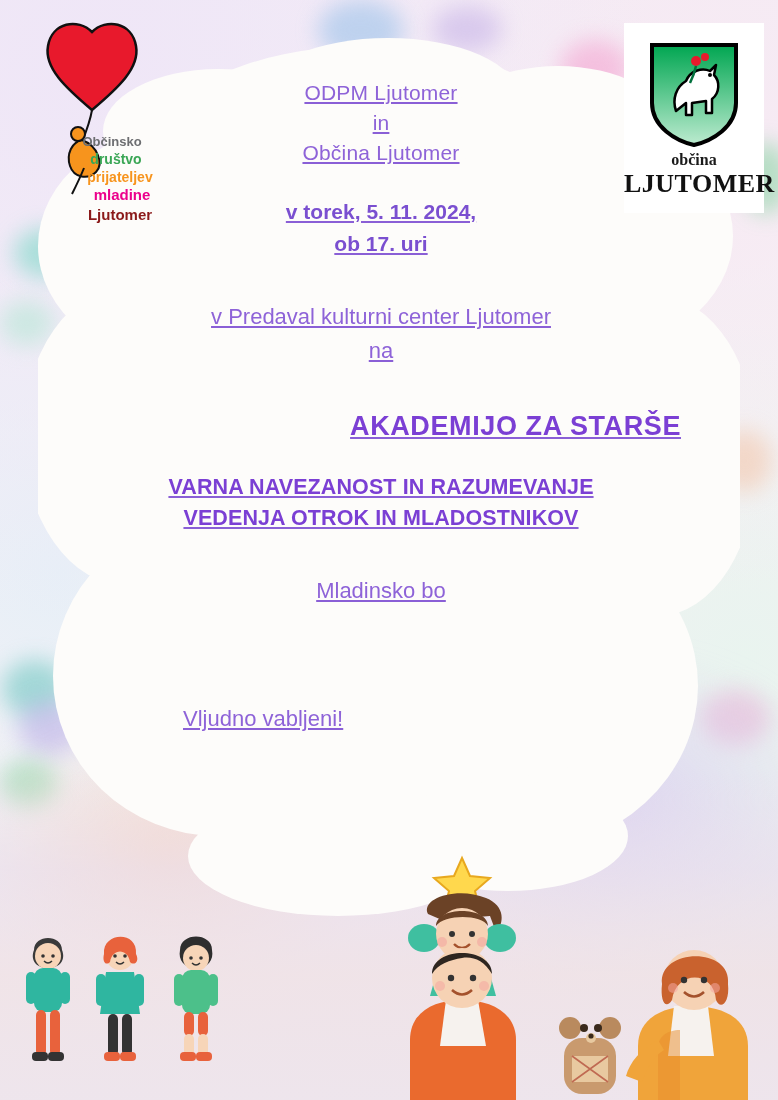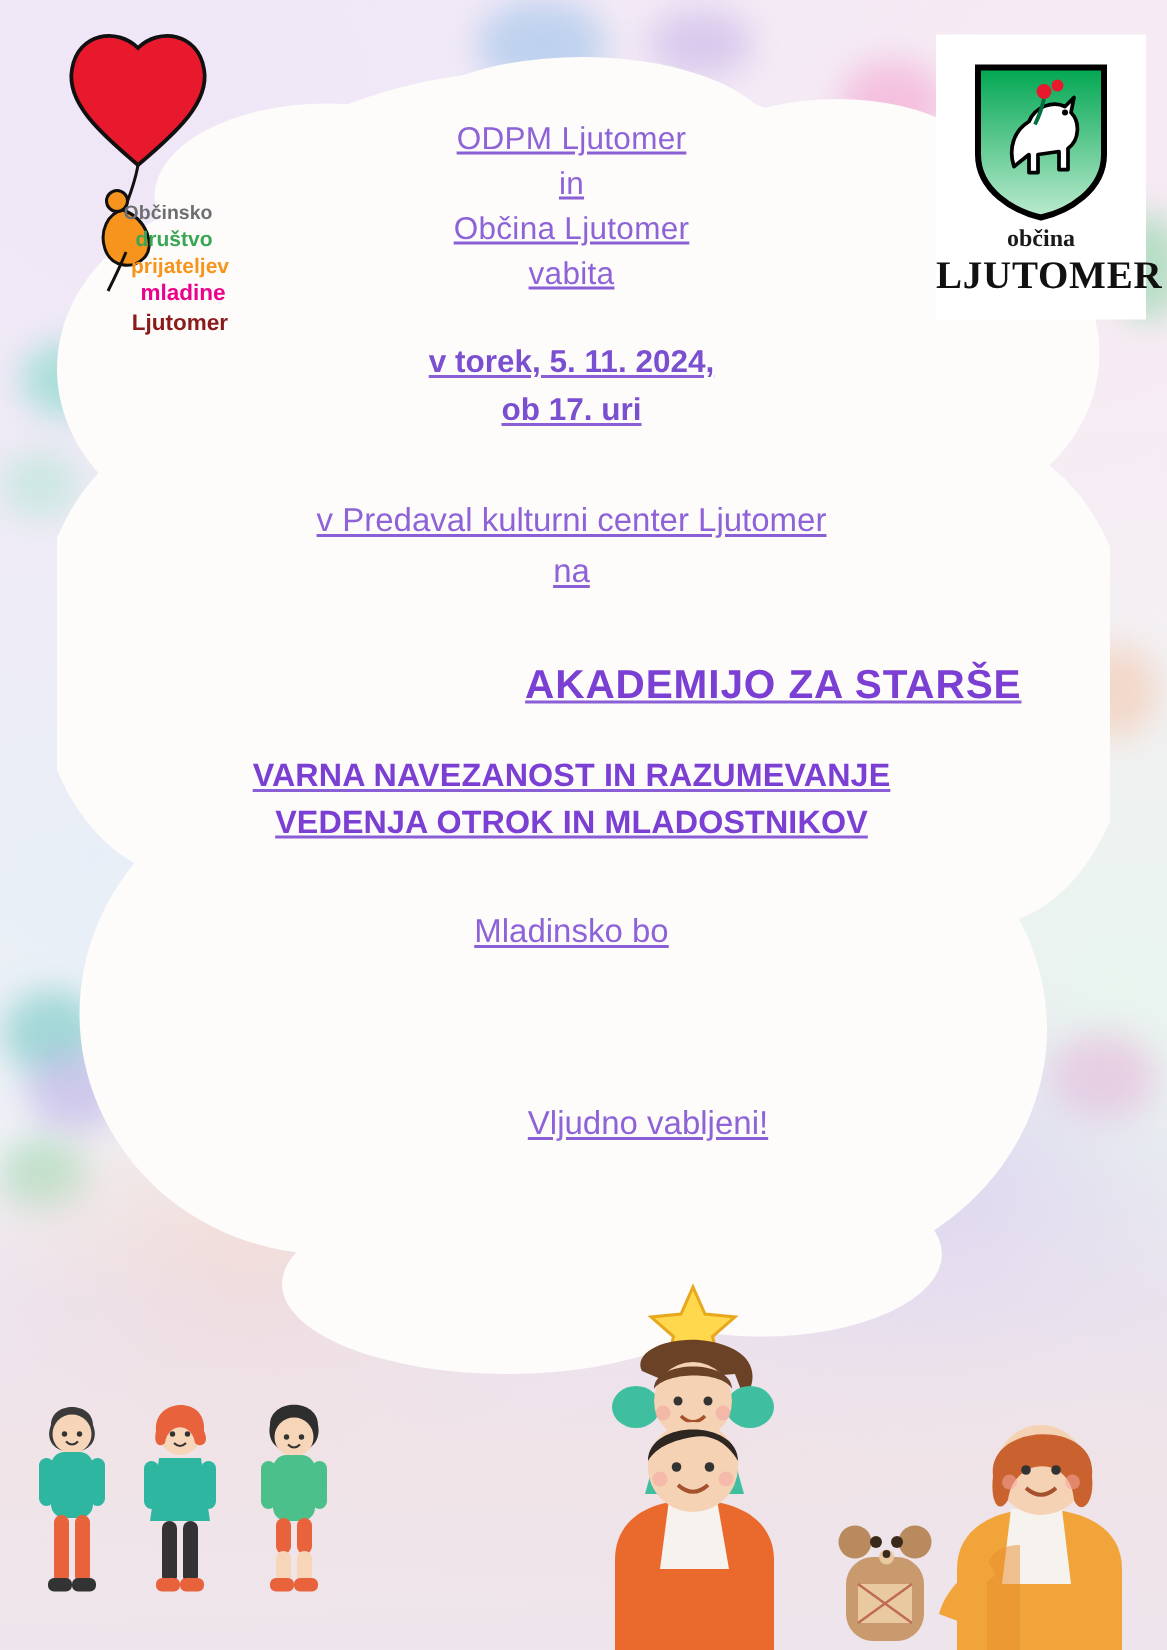--- a/index.html
+++ b/index.html
@@ -117,21 +117,21 @@
     letter-spacing: .1px;
   }
   .speaker {
     font-size: 22px;
     line-height: 34px;
     color: #8e63d8;
   }
   .closing {
     font-size: 22px;
     color: #8e63d8;
-    text-align: center;
+    text-align: left;
     padding-left: 102px;
   }
 
   
   .odpm-logo {
     position: absolute;
     left: 26px;
     top: 18px;
     width: 168px;
     height: 215px;
@@ -229,21 +229,20 @@
         <ellipse cx="300" cy="820" rx="150" ry="60"></ellipse>
         <ellipse cx="470" cy="800" rx="120" ry="55"></ellipse>
       </g>
     </svg>
   </div>
 
   <div class="content">
     <div class="line">ODPM Ljutomer</div>
     <div class="line">in</div>
     <div class="line">Občina Ljutomer</div>
-    <div class="line">vabita</div>
 
     <div class="gap-md"></div>
 
     <div class="date-line">v  torek, 5. 11. 2024,</div>
     <div class="date-line">ob 17. uri</div>
 
     <div class="gap-lg"></div>
 
     <div class="venue-line">v Predaval kulturni center Ljutomer</div>
     <div class="venue-line">na</div>

